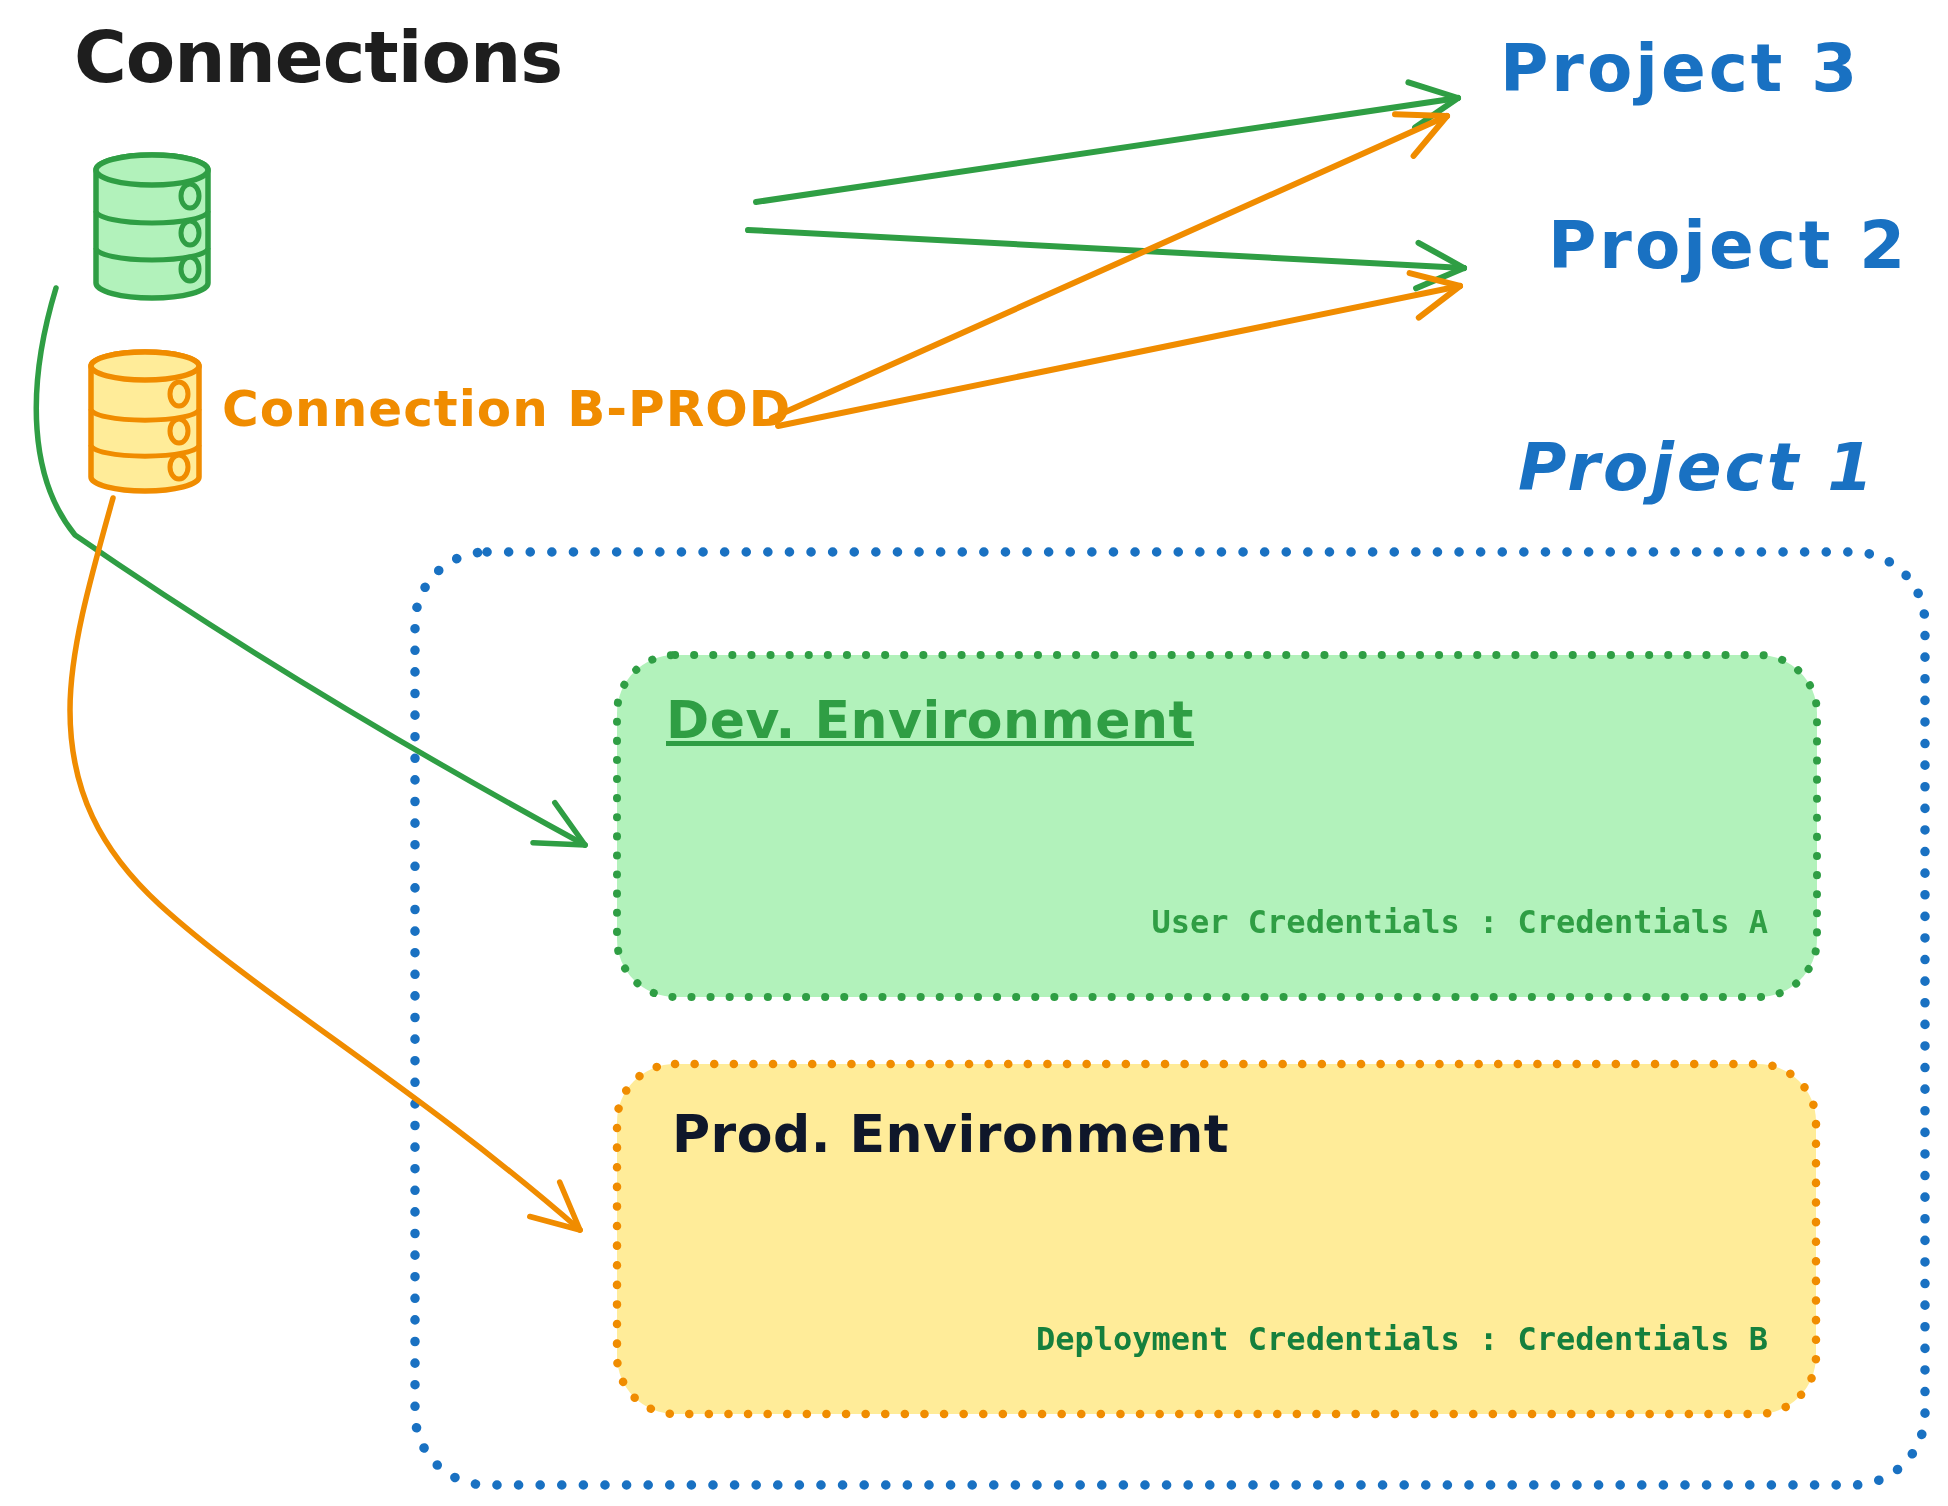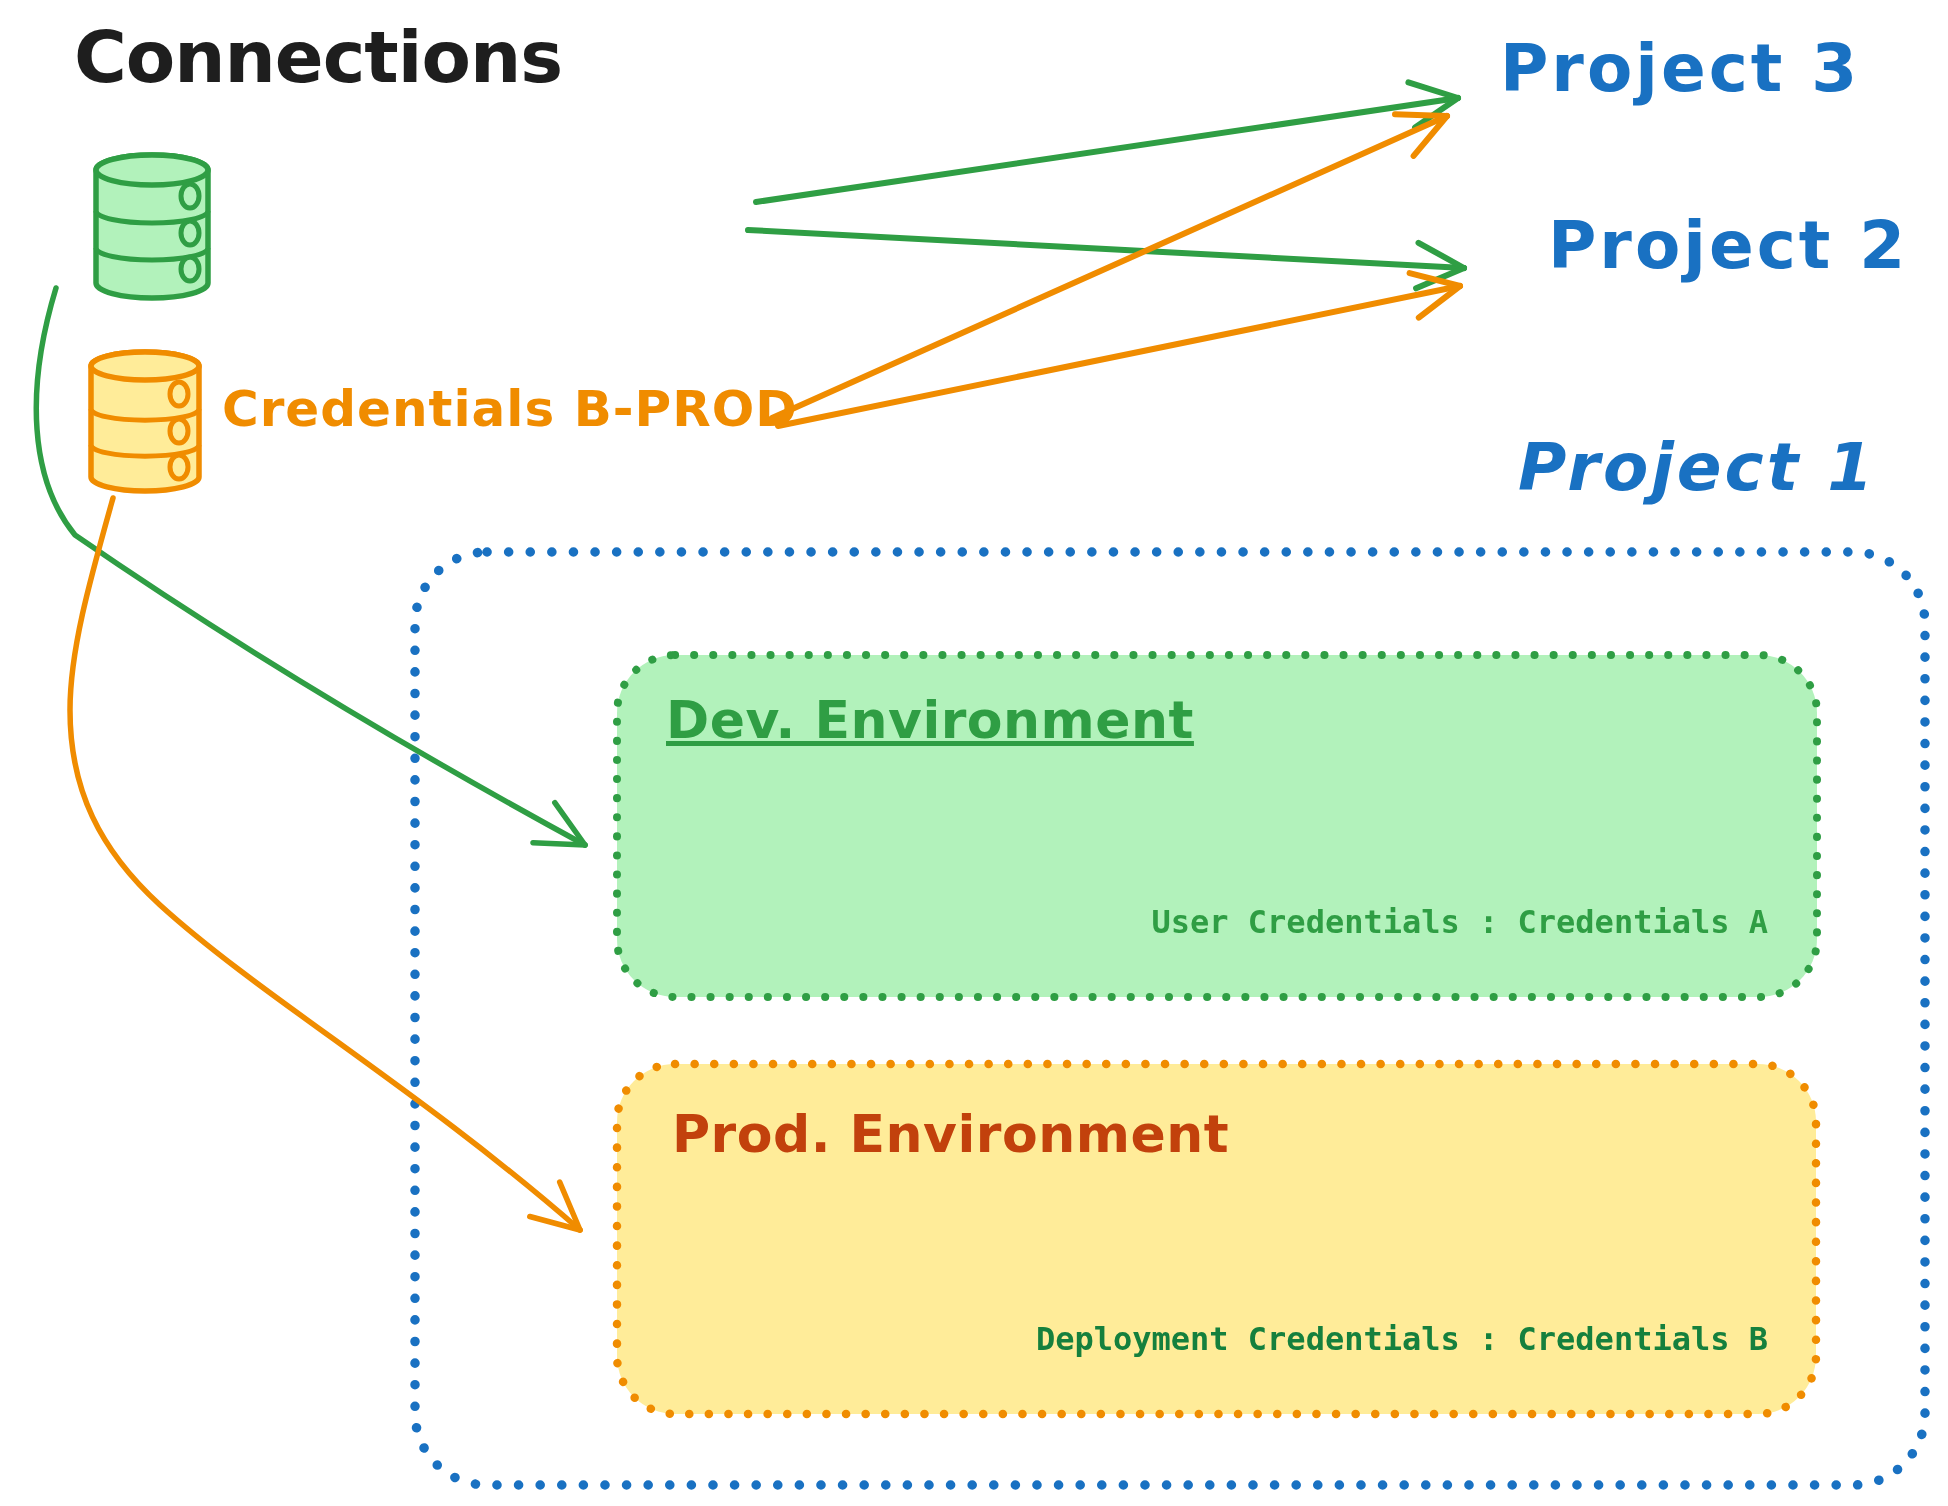--- a/index.html
+++ b/index.html
@@ -105,29 +105,29 @@
         <path d="M 91 445 A 54 11.200000000000001 0 0 0 199 445" fill="none" stroke="#f08c00" stroke-width="5"></path>
         <ellipse cx="179" cy="394" rx="9" ry="12" fill="none" stroke="#f08c00" stroke-width="5"></ellipse>
         <ellipse cx="179" cy="431" rx="9" ry="12" fill="none" stroke="#f08c00" stroke-width="5"></ellipse>
         <ellipse cx="179" cy="467" rx="9" ry="12" fill="none" stroke="#f08c00" stroke-width="5"></ellipse>
       </g>
     </svg>
 
   <div class="t title" style="color: rgb(30, 30, 30);">Connections</div>
 
 
-  <div class="t conn conn-b" style="color: rgb(240, 140, 0);">Credentials B-PROD</div>
+  <div class="t conn conn-b" style="color: rgb(240, 140, 0);">Connection B-PROD</div>
 
   <div class="t proj proj-3" style="color: rgb(25, 113, 194);">Project 3</div>
 
   <div class="t proj proj-2" style="color: rgb(25, 113, 194); margin-left: 48px;">Project 2</div>
 
   <div class="t proj proj-1" style="color: rgb(25, 113, 194);">Project 1</div>
 
   <div class="t env-title env-dev" style="color: rgb(47, 158, 68);">Dev. Environment</div>
 
   <div class="cred cred-a" style="color: rgb(47, 158, 68);">User Credentials : Credentials A</div>
 
-  <div class="t env-title env-prod" style="color: #c2410c;">Prod. Environment</div>
+  <div class="t env-title env-prod" style="color: #0f172a;">Prod. Environment</div>
 
   <div class="cred cred-b" style="color: #15803d;">Deployment Credentials : Credentials B</div>
 
 </div>
 
 </body></html>

